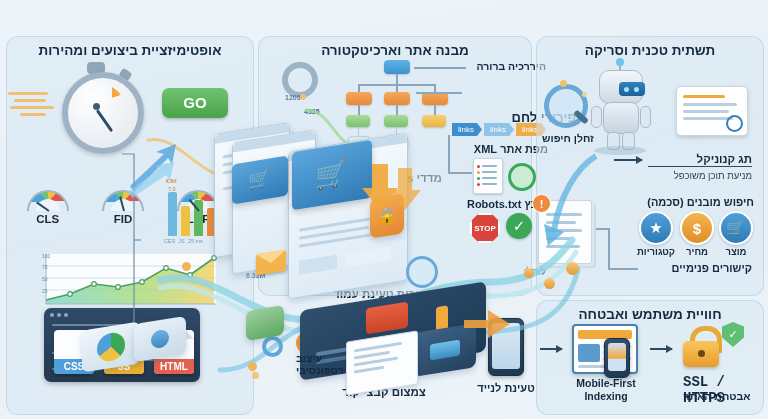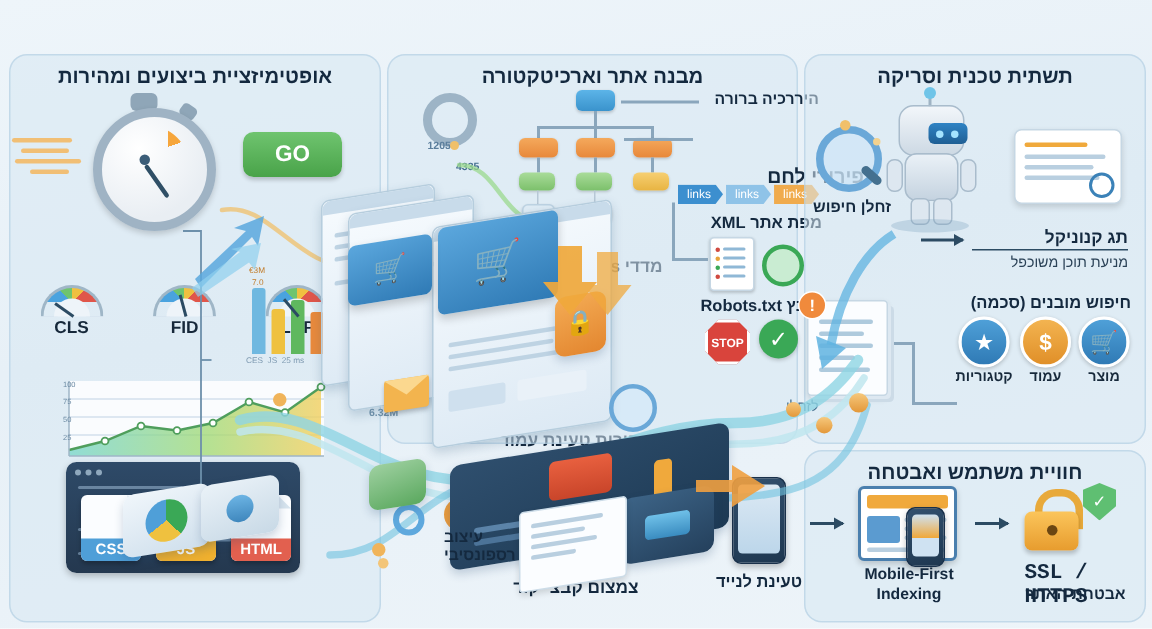--- a/index.html
+++ b/index.html
@@ -447,28 +447,29 @@
   <div class="arrowr" style="left:614px;top:159px;width:28px;"></div>
 
   <div class="lbl" style="left:628px;top:196px;width:126px;text-align:right;font-size:11px;">חיפוש מובנים (סכמה)</div>
   <div class="iso" style="left:636px;top:211px;width:118px;display:flex;justify-content:space-between;direction:rtl;">
     <div style="text-align:center;width:36px;">
       <div class="chip" style="background:linear-gradient(180deg,#4fa0d8,#2f7ab5);margin:0 auto;">🛒</div>
       <div class="chip-l" style="position:static;margin-top:1px;">מוצר</div>
     </div>
     <div style="text-align:center;width:36px;">
       <div class="chip" style="background:linear-gradient(180deg,#f3b451,#e08f28);margin:0 auto;font-weight:bold;">$</div>
-      <div class="chip-l" style="position:static;margin-top:1px;">עמוד</div>
+      <div class="chip-l" style="position:static;margin-top:1px;">מחיר</div>
     </div>
     <div style="text-align:center;width:40px;">
       <div class="chip" style="background:linear-gradient(180deg,#4fa0d8,#2f7ab5);margin:0 auto;">★</div>
       <div class="chip-l" style="position:static;margin-top:1px;">קטגוריות</div>
     </div>
   </div>
 
+  <div class="lbl" style="left:640px;top:262px;width:112px;text-align:right;font-size:11px;">קישורים פנימיים</div>
   <div class="connector" style="left:608px;top:268px;width:30px;"></div>
   <div class="twig" style="left:608px;top:228px;width:1.5px;height:42px;"></div>
   <div class="connector" style="left:588px;top:228px;width:22px;"></div>
 
   <div class="docstack" style="left:538px;top:200px;">
     <div class="badge">!</div>
     <i style="top:12px;width:36px"></i>
       <i style="top:20px;width:30px"></i>
     <i style="top:28px;width:36px"></i>
       <i style="top:36px;width:24px"></i>

